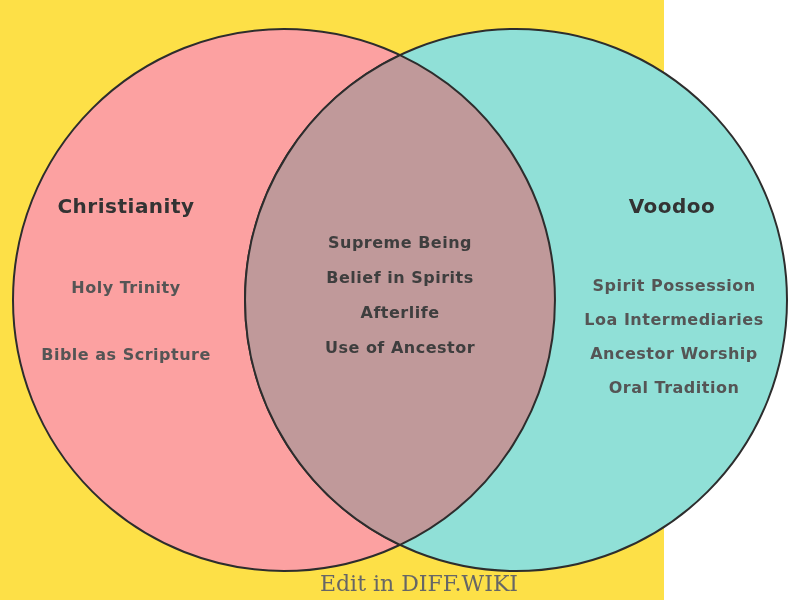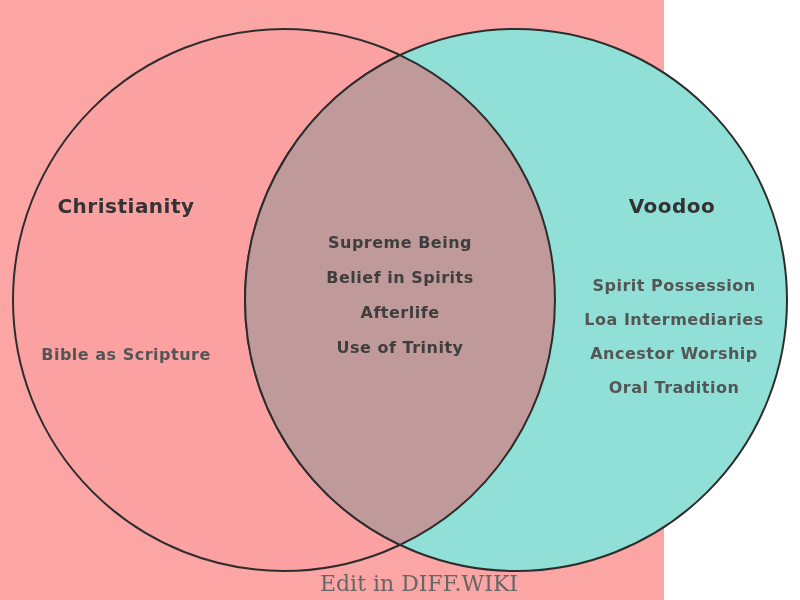--- a/index.html
+++ b/index.html
@@ -8,21 +8,21 @@
     background: #ffffff;
     width: 800px;
     height: 600px;
     overflow: hidden;
     font-family: "DejaVu Sans", sans-serif;
   }
   .canvas {
     position: relative;
     width: 664px;
     height: 600px;
-    background: #fca5a5;
+    background: #fde047;
   }
   .venn-svg {
     position: absolute;
     left: 0;
     top: 0;
   }
   .label {
     position: absolute;
     transform: translate(-50%, -50%);
     white-space: nowrap;
@@ -60,26 +60,27 @@
 <div class="canvas">
 
   <svg class="venn-svg" width="800" height="600" viewBox="0 0 800 600">
     <circle cx="284" cy="300" r="271" stroke-width="2" fill="#fca1a1" stroke="#2d2d2d"></circle>
     <circle cx="516" cy="300" r="271" stroke-width="2" fill="#90e0d7" stroke="#2d2d2d"></circle>
     <path d="M 400 55.1 A 271 271 0 0 1 400 544.9 A 271 271 0 0 1 400 55.1 Z" stroke-width="2" fill="#c0999a" stroke="#2d2d2d"></path>
   </svg>
 
   <div class="label set-title" style="left:126px; top:206px">Christianity</div>
 
+  <div class="label item" style="left:126px; top:287px">Holy Trinity</div>
   <div class="label item" style="left:126px; top:354px">Bible as Scripture</div>
 
   <div class="label item overlap-item" style="left:400px; top:242px">Supreme Being</div>
   <div class="label item overlap-item" style="left:400px; top:277px">Belief in Spirits</div>
   <div class="label item overlap-item" style="left:400px; top:312px">Afterlife</div>
-  <div class="label item overlap-item" style="left:400px; top:347px">Use of Trinity</div>
+  <div class="label item overlap-item" style="left:400px; top:347px">Use of Ancestor</div>
 
   <div class="label set-title" style="left:672px; top:206px">Voodoo</div>
 
   <div class="label item" style="left:674px; top:285px">Spirit Possession</div>
   <div class="label item" style="left:674px; top:319px">Loa Intermediaries</div>
   <div class="label item" style="left:674px; top:353px">Ancestor Worship</div>
   <div class="label item" style="left:674px; top:387px">Oral Tradition</div>
 
   <div class="footer" style="left:399px; top:583px">Edit in DIFF.WIKI</div>
 

